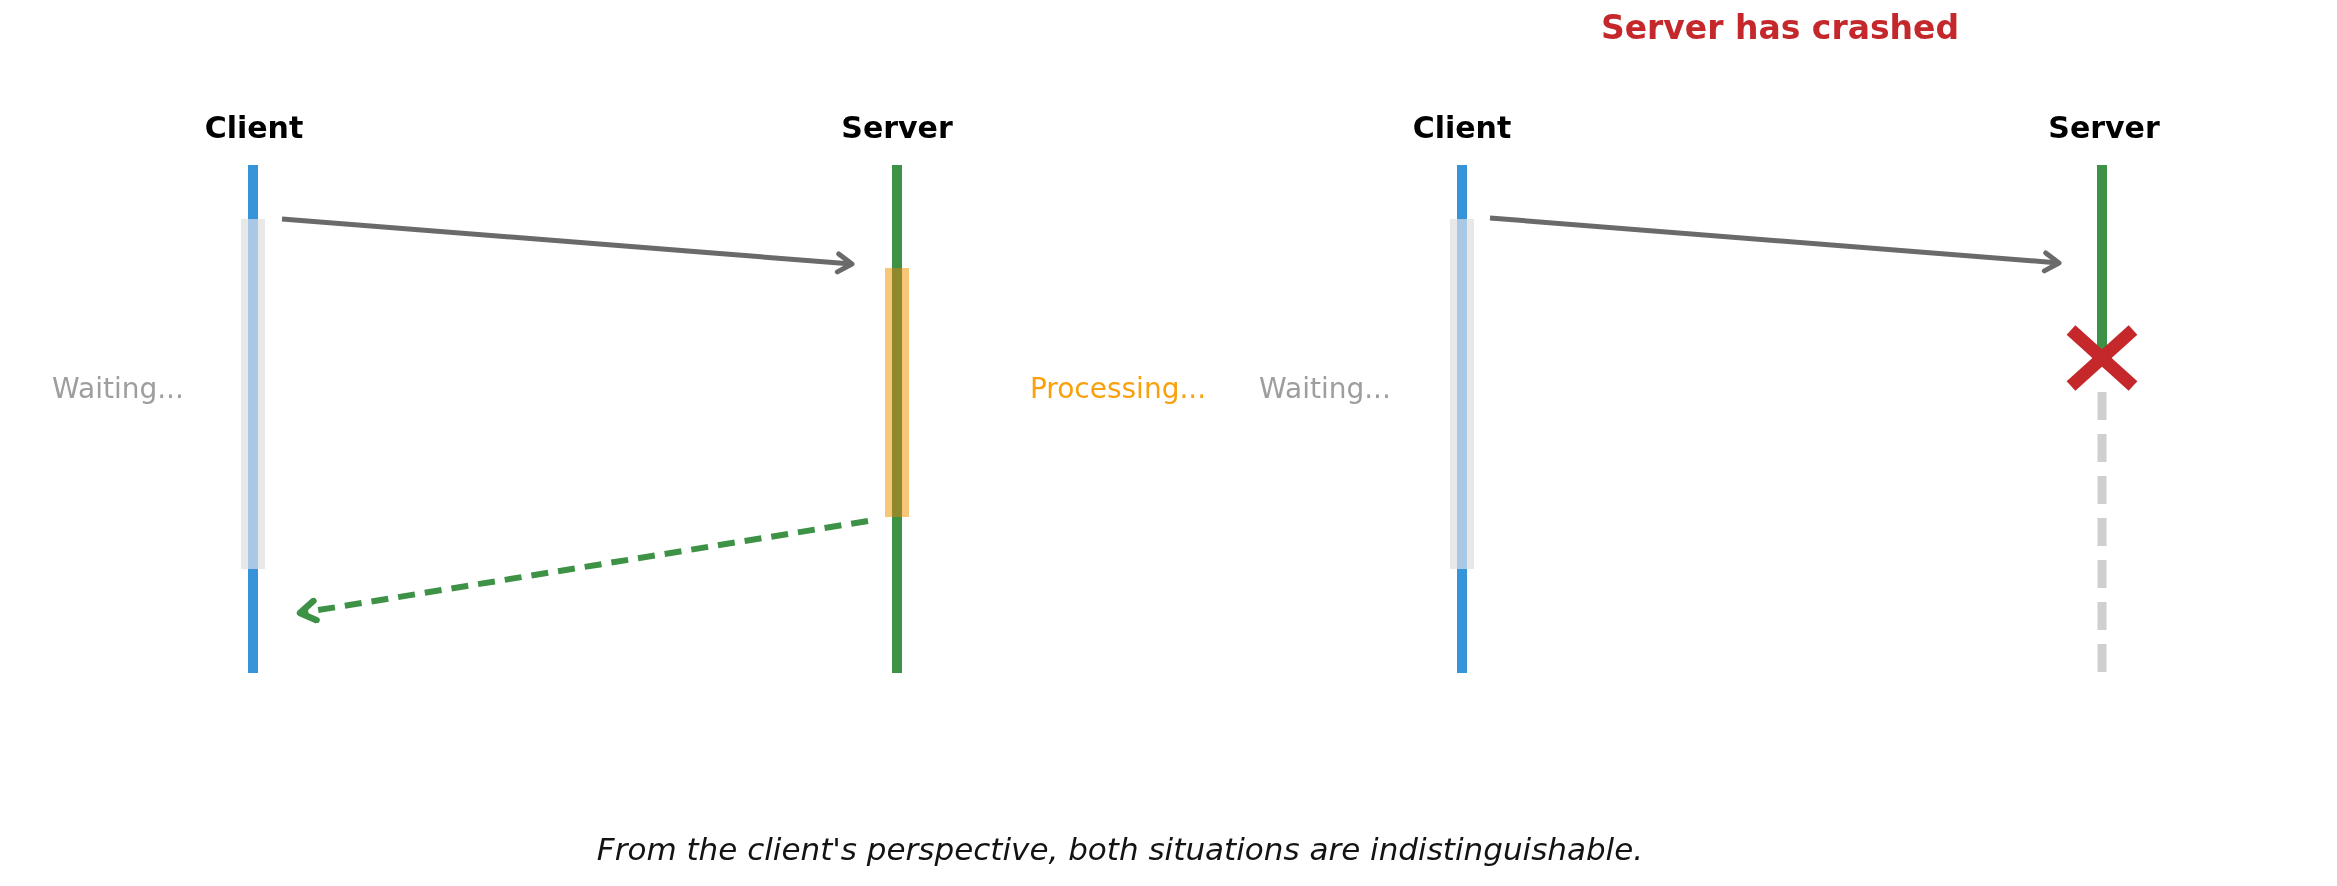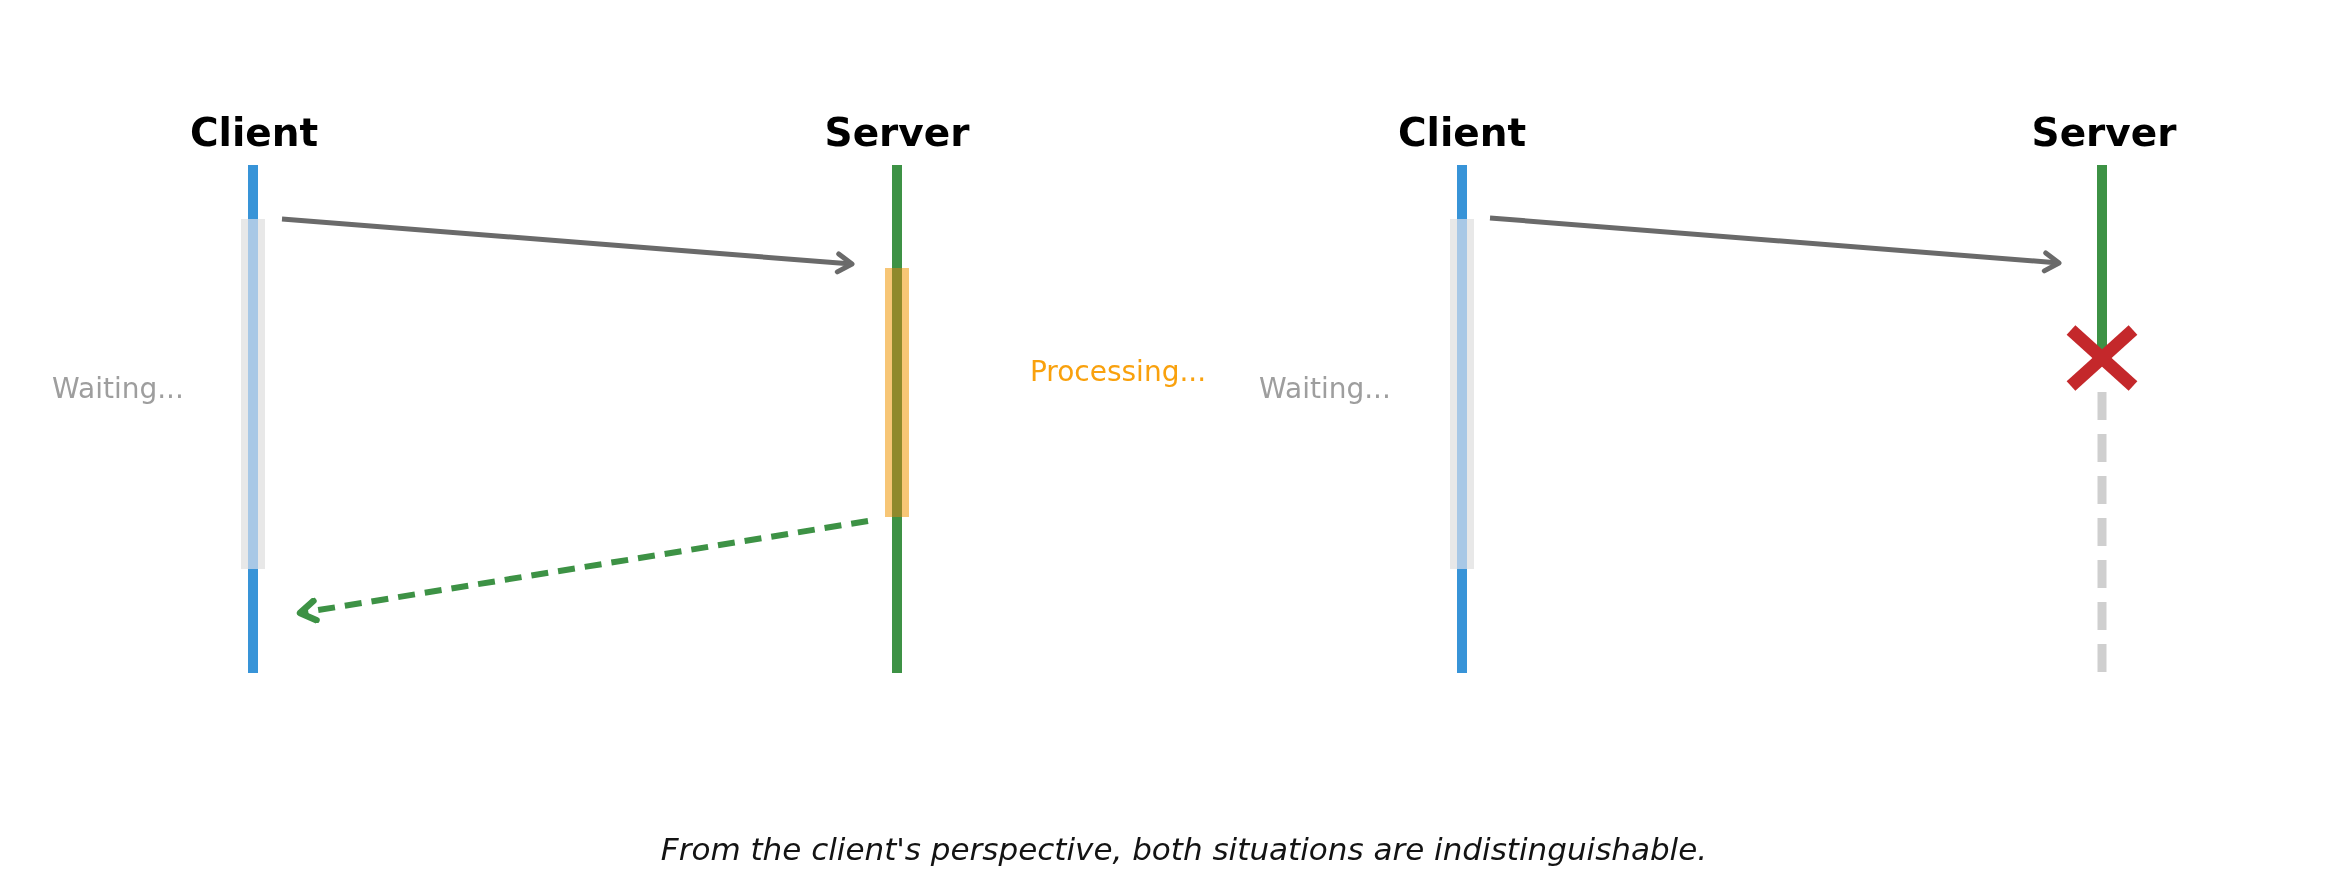--- a/index.html
+++ b/index.html
@@ -12,21 +12,21 @@
   }
   .title{
     position:absolute;top:8px;transform:translateX(-50%);
     font-size:33px;font-weight:bold;white-space:nowrap;
   }
   .orange-text{color:var(--orange);}
   .red-text{color:var(--red);}
   .gray-text{color:var(--noteGray);}
   .actor-label{
     position:absolute;top:110px;transform:translateX(-50%);
-    font-size:39px;font-weight:bold;color:var(--labelBlack);white-space:nowrap;
+    font-size:30px;font-weight:bold;color:var(--labelBlack);white-space:nowrap;
   }
   .note{
     position:absolute;transform:translateX(-50%);
     font-size:28px;white-space:nowrap;margin-left:45px;
   }
   .lifeline{position:absolute;width:10px;}
   .blue-line{background:var(--blue);}
   .green-line{background:var(--green);}
   .activation{position:absolute;width:24px;background:var(--activationGray);}
   .activation.orange-act{background:var(--activationOrange);}
@@ -57,22 +57,23 @@
   <div class="lifeline green-line" style="left:892px;top:165px;height:508px"></div>
 
   <div class="activation" style="left:241px;top:219px;height:350px">
     <div class="act-core blue-core"></div>
   </div>
   <div class="activation orange-act" style="left:885px;top:268px;height:249px">
     <div class="act-core olive-core"></div>
   </div>
 
   <div class="note gray-text" style="left:73px;top:372px">Waiting...</div>
-  <div class="note orange-text" style="left:1073px;top:355px">Processing...</div>
+  <div class="note orange-text" style="left:1073px;top:372px">Processing...</div>
 
+  <div class="title red-text" style="left:1780px">Server has crashed</div>
   <div class="actor-label" style="left:1462px">Client</div>
   <div class="actor-label" style="left:2104px">Server</div>
 
   <div class="lifeline blue-line" style="left:1457px;top:165px;height:508px"></div>
   <div class="lifeline green-line" style="left:2097px;top:165px;height:193px"></div>
 
   <div class="activation" style="left:1450px;top:219px;height:350px">
     <div class="act-core blue-core"></div>
   </div>
 
@@ -90,14 +91,14 @@
 
     <line class="req-line" x1="282" y1="219" x2="852" y2="264" marker-end="url(#head-gray)"></line>
     <line class="resp-line" x1="868" y1="521" x2="300" y2="613" marker-end="url(#head-green)"></line>
 
     <line class="req-line" x1="1490" y1="218" x2="2059" y2="263" marker-end="url(#head-gray)"></line>
     <line class="x-line" x1="2071" y1="330" x2="2133" y2="386"></line>
     <line class="x-line" x1="2133" y1="330" x2="2071" y2="386"></line>
     <line class="dead-line" x1="2102" y1="392" x2="2102" y2="672"></line>
   </svg>
 
-  <div class="caption" style="left:1184px">From the client's perspective, both situations are indistinguishable.</div>
+  <div class="caption" style="left:1120px">From the client's perspective, both situations are indistinguishable.</div>
 </div>
 
 </body></html>

